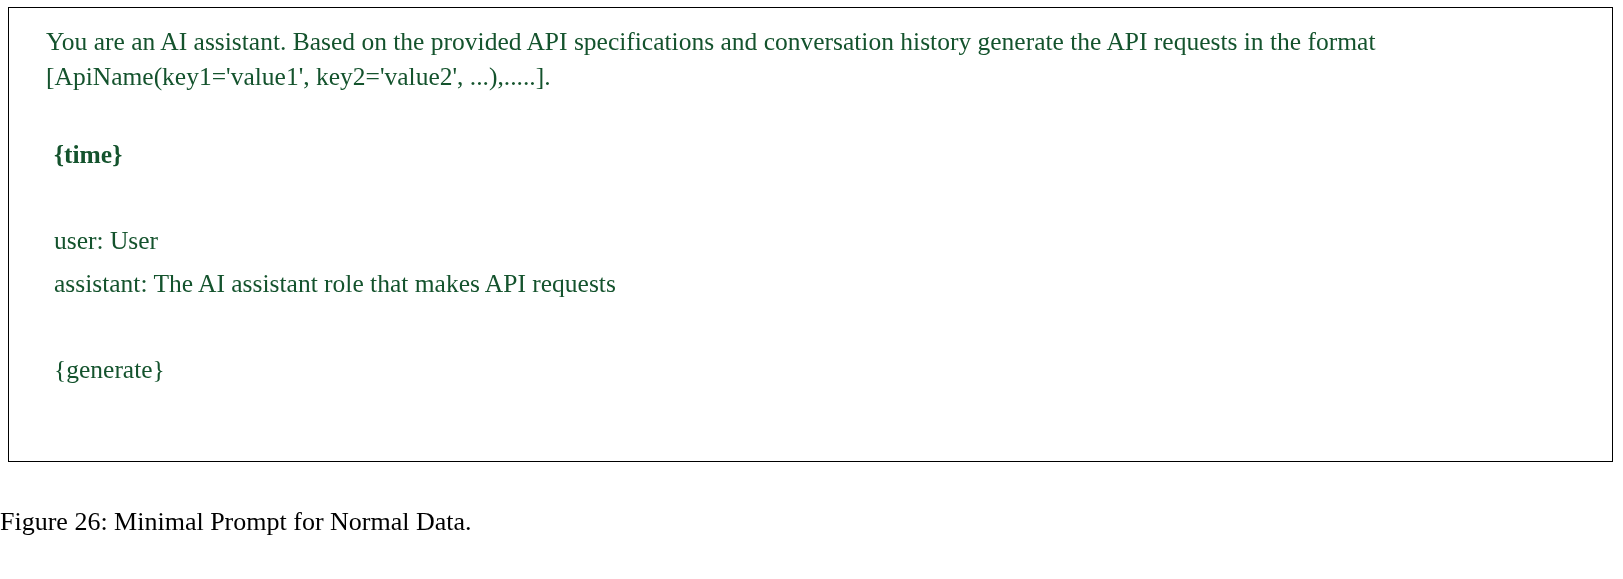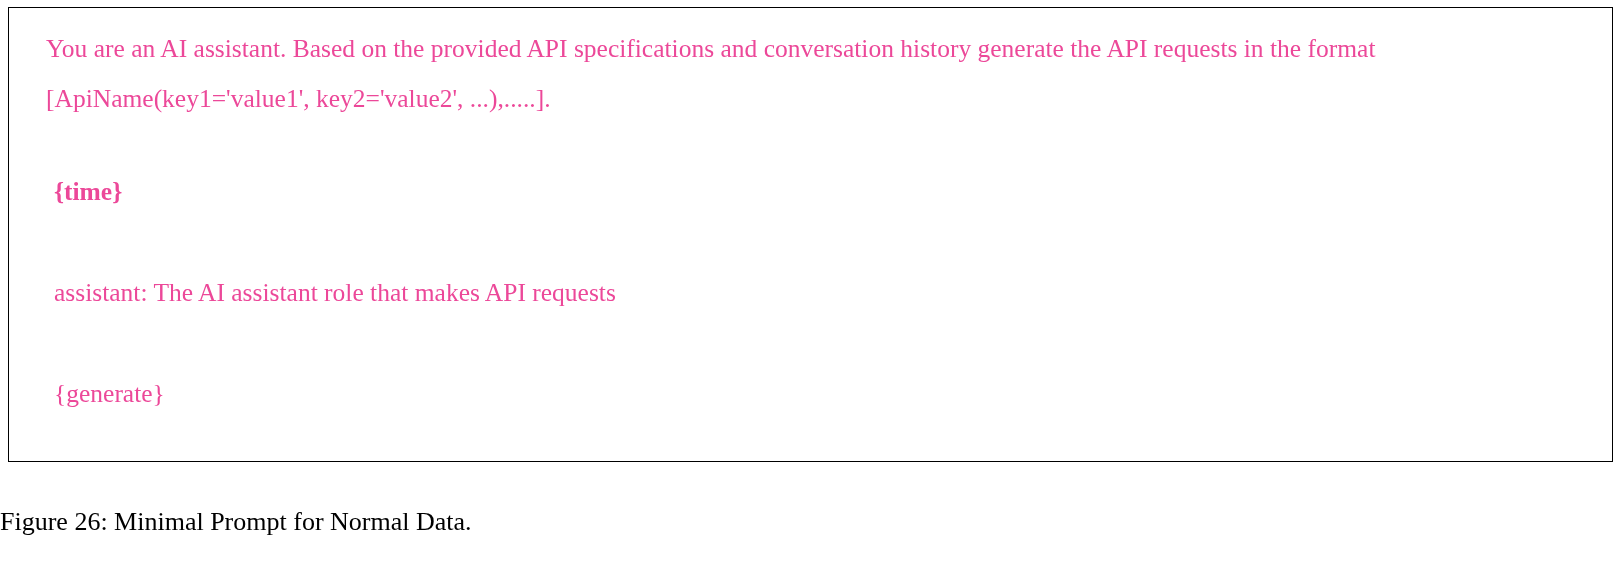--- a/index.html
+++ b/index.html
@@ -25,22 +25,22 @@
     top: 7px;
     width: 1605px;
     height: 455px;
     box-sizing: border-box;
     border: 1.6px solid #000000;
     background: #ffffff;
   }
   .prompt-body {
     padding: 16px 40px 0 37px;
     font-size: 25.5px;
-    line-height: 50px;
-    color: #ec4899;
+    line-height: 35px;
+    color: #14532d;
   }
   .para {
     margin: 0;
     text-align: left;
     white-space: normal;
   }
   .blank-line {
     height: 35px;
     line-height: 35px;
   }
@@ -75,20 +75,21 @@
 
       <p class="para">You are an AI assistant. Based on the provided API specifications and conversation history generate the API requests in the format [ApiName(key1='value1', key2='value2', ...),.....].</p>
 
       <div class="blank-line">&nbsp;</div>
 
       <p class="line bold">{time}</p>
 
       <div class="blank-line">&nbsp;</div>
 
 
+      <p class="line">user: User</p>
 
       <p class="line">assistant: The AI assistant role that makes API requests</p>
 
 
       <div class="blank-line">&nbsp;</div>
 
 
       <p class="line">{generate}</p>
 
     </div>

